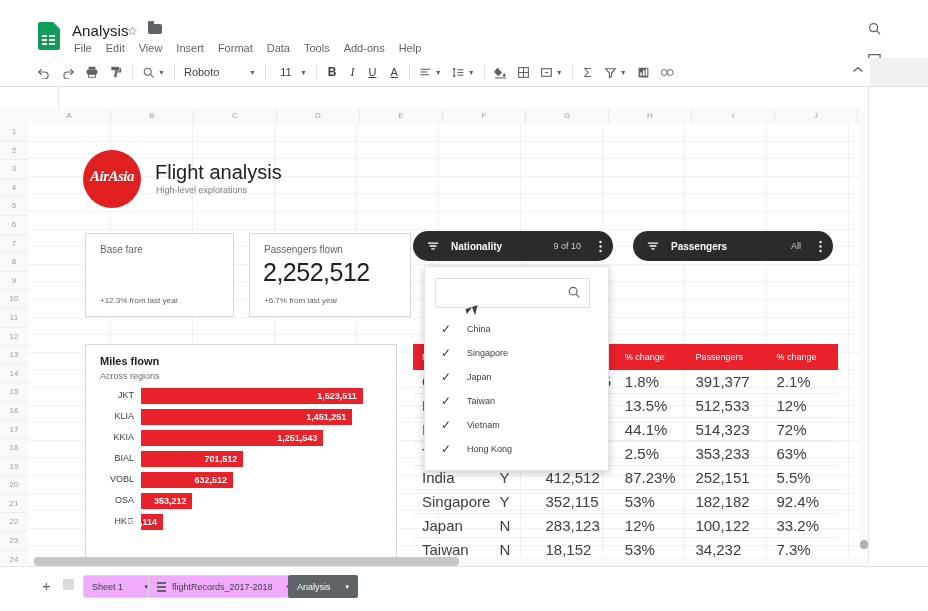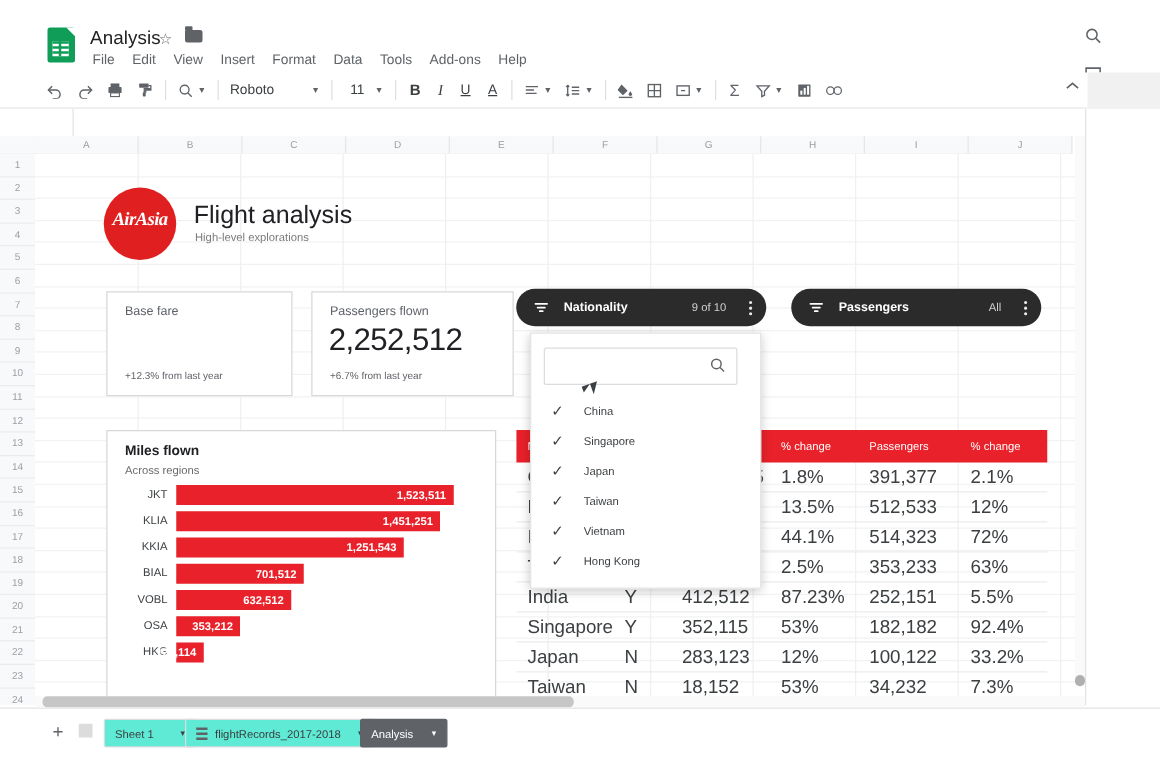--- a/index.html
+++ b/index.html
@@ -107,21 +107,21 @@
   .vscroll{position:absolute;right:60px;top:109px;width:8px;height:440px;background:#fafafa;}
   .vthumb{position:absolute;right:60px;top:540px;width:8px;height:9px;background:#b0b0b0;border-radius:4px;}
   .hscroll{position:absolute;left:28px;top:557px;width:840px;height:9px;background:#fafafa;}
   .hthumb{position:absolute;left:34px;top:557px;width:425px;height:9px;background:#c6c6c6;border-radius:4px;}
   .rightpane{position:absolute;left:868px;top:87px;width:60px;height:477px;background:#fff;border-left:1px solid #e3e3e3;}
 
   
   .bottombar{position:absolute;left:0;top:566px;width:928px;height:45px;background:#fff;border-top:1px solid #e3e3e3;}
   .bplus{position:absolute;left:42px;top:10px;font-size:15px;color:#5f6368;}
   .bmenu{position:absolute;left:63px;top:12px;width:11px;height:11px;background:#dcdcdc;}
-  .tab{position:absolute;height:21px;border:1px solid #dadce0;border-radius:2px;background:#5eead4;
+  .tab{position:absolute;height:21px;border:1px solid #dadce0;border-radius:2px;background:#f0abfc;
     display:flex;align-items:center;padding:0 8px;font-size:9px;color:#3c4043;gap:6px;}
   .tab.active{background:#5f6368;color:#fff;border-color:#5f6368;}
   .dbicon{width:9px;height:10px;position:relative;}
   .dbicon i{position:absolute;left:0;width:9px;height:2px;background:#5f6368;}
   .cart{font-size:7px;}
 </style>
 </head>
 <body>
 
 <div id="app">

